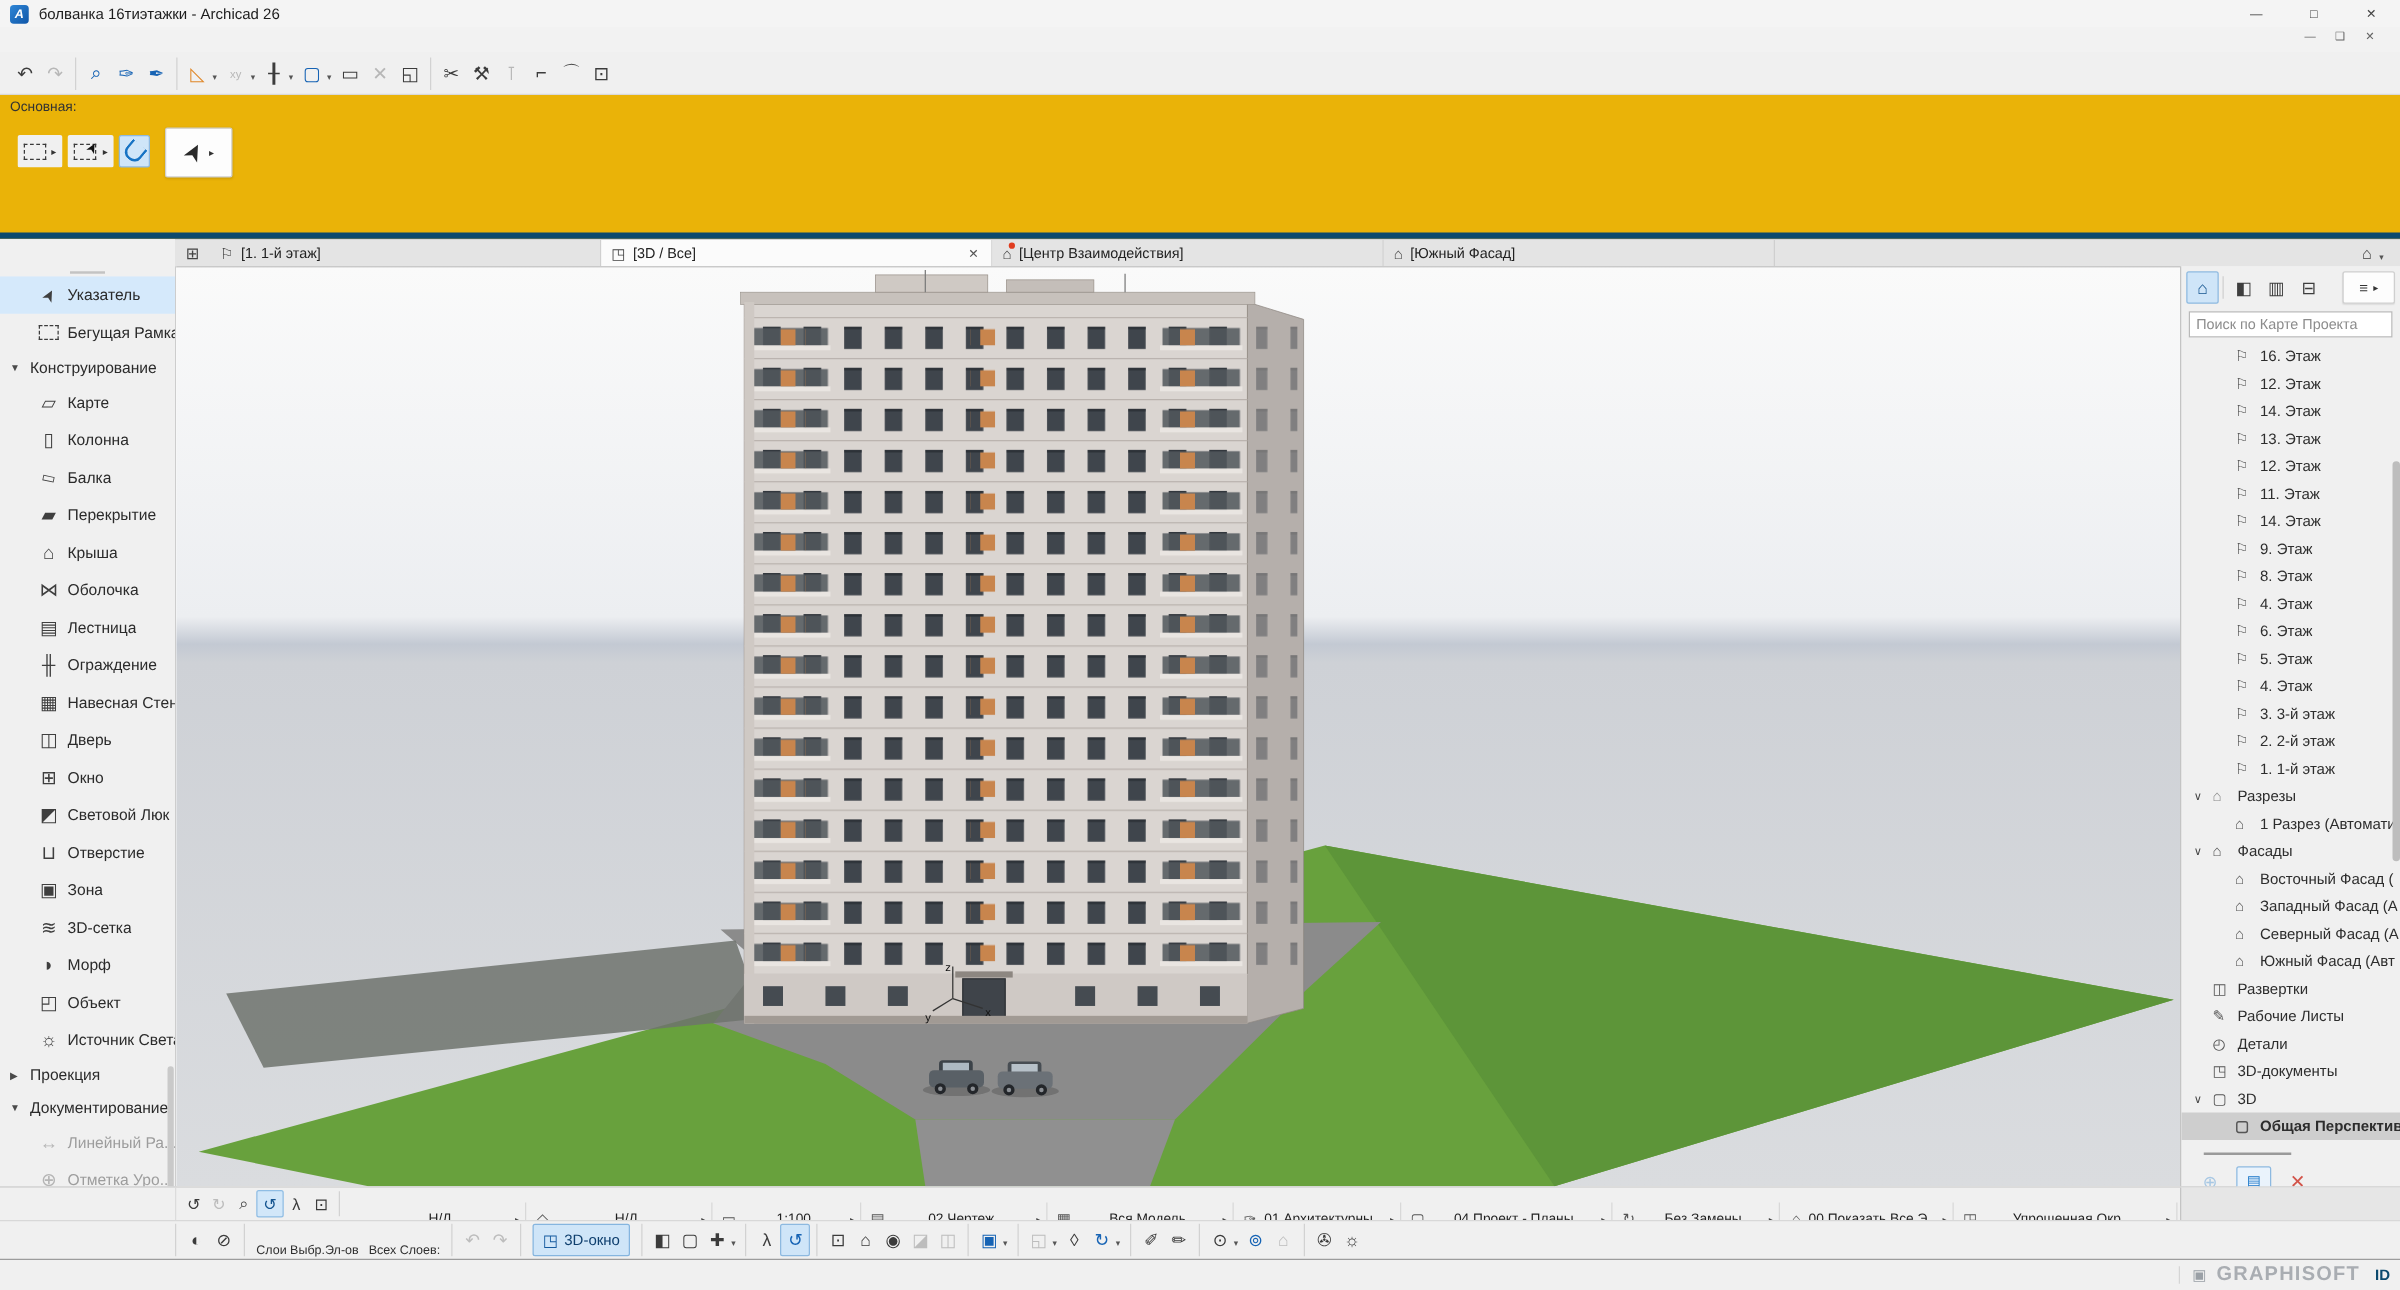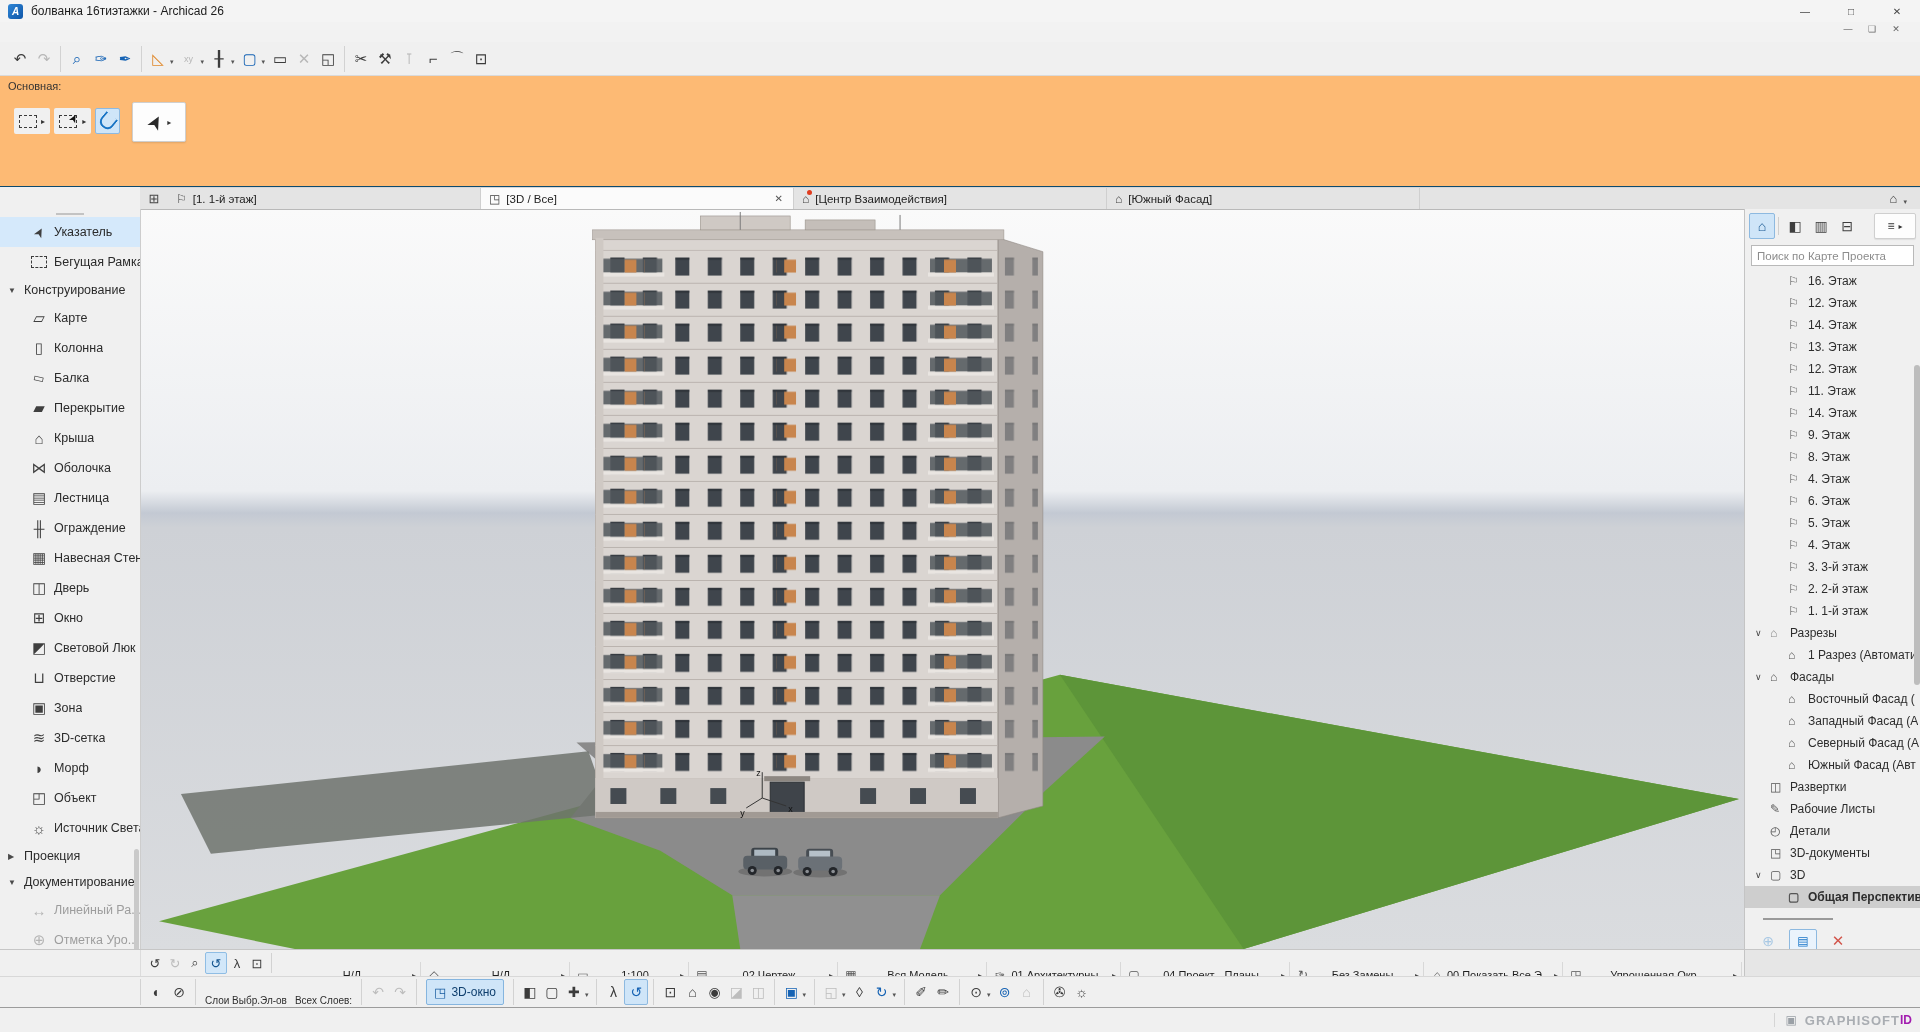--- a/index.html
+++ b/index.html
@@ -30,21 +30,21 @@
   .tool-group:last-child{border-right:none;}
   .t-btn{min-width:24px;height:24px;display:flex;align-items:center;justify-content:center;
     font-size:15px;color:#3c3c3c;border-radius:2px;}
   .t-btn.dim{color:#b7b7b7;}
   .t-btn.blue{color:#1663b4;}
   .t-btn.orange{color:#e08a2e;}
   .dd{font-size:7px;color:#555;margin:6px 3px 0 0;}
   .xy-txt{font-size:9px;letter-spacing:0;}
 
   
-  .infobox{height:110px;background:#fdba74;flex:0 0 auto;border-bottom:1px solid #0c4a6e;position:relative;}
+  .infobox{height:110px;background:#eab308;flex:0 0 auto;border-bottom:5px solid #0c4a6e;position:relative;}
   .infobox-label{font-size:11px;color:#333;padding:4px 0 0 8px;}
   .ib-row{display:flex;align-items:flex-start;margin:10px 0 0 14px;height:44px;}
   .ib-btn{height:24px;display:flex;align-items:center;padding:0 4px;border:1px solid transparent;
     border-radius:2px;margin-right:4px;margin-top:6px;background:#f0f0f0;}
   .ib-btn.active{background:#cfe5f8;border-color:#8db9e0;}
   .mq-ico{width:16px;height:11px;border:1.6px dashed #3a3a3a;display:inline-block;}
   .mq-cursor{font-size:11px;transform:rotate(-62deg);margin-left:-8px;margin-top:-6px;color:#111;}
   .fly{font-size:8px;color:#333;margin-left:4px;}
   .magnet-ico{width:11px;height:13px;border:2.4px solid #1773c4;border-top:none;
     border-radius:0 0 7px 7px;transform:rotate(40deg);display:inline-block;}
@@ -157,22 +157,22 @@
   .mini.dim{color:#c0c0c0;}
   .btn-3d{height:24px;display:flex;align-items:center;background:#cfe5f8;border:1px solid #85b5df;
     border-radius:2px;padding:0 7px;font-size:12px;color:#0f3f6e;margin:0 4px;}
   .btn-3d .ic{font-size:13px;margin-right:5px;color:#155a9e;}
 
   
   .statusbar{height:24px;background:#f0f0f0;border-top:1px solid #9c9c9c;display:flex;align-items:center;
     font-size:12px;color:#1f1f1f;padding:0 8px;flex:0 0 auto;}
   .brand{margin-left:auto;display:flex;align-items:center;}
   .brand .b-ico{font-size:12px;color:#9aa0a6;margin-right:8px;border-left:1px solid #d5d5d5;padding-left:10px;}
-  .brand .b-name{font-weight:bold;letter-spacing:1px;color:#a9adb2;font-size:13px;}
-  .brand .b-id{color:#a21caf;font-weight:bold;margin-left:0;font-size:12px;}
+  .brand .b-name{font-weight:bold;letter-spacing:1px;color:#a9adb2;font-size:16px;}
+  .brand .b-id{color:#0c4a6e;font-weight:bold;margin-left:12px;font-size:12px;}
 </style>
 </head>
 <body>
 
 <div class="app">
 
   <div class="titlebar">
     <span class="app-logo">A</span>
     <span class="title-text">болванка 16тиэтажки - Archicad 26</span>
     <span class="tb-spacer"></span>

